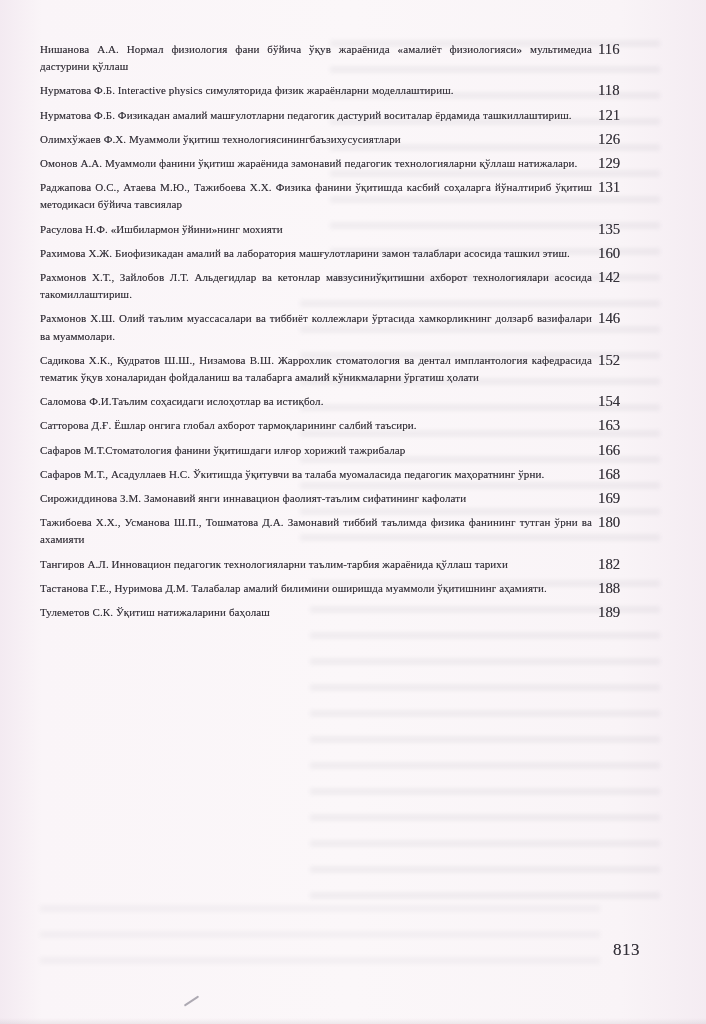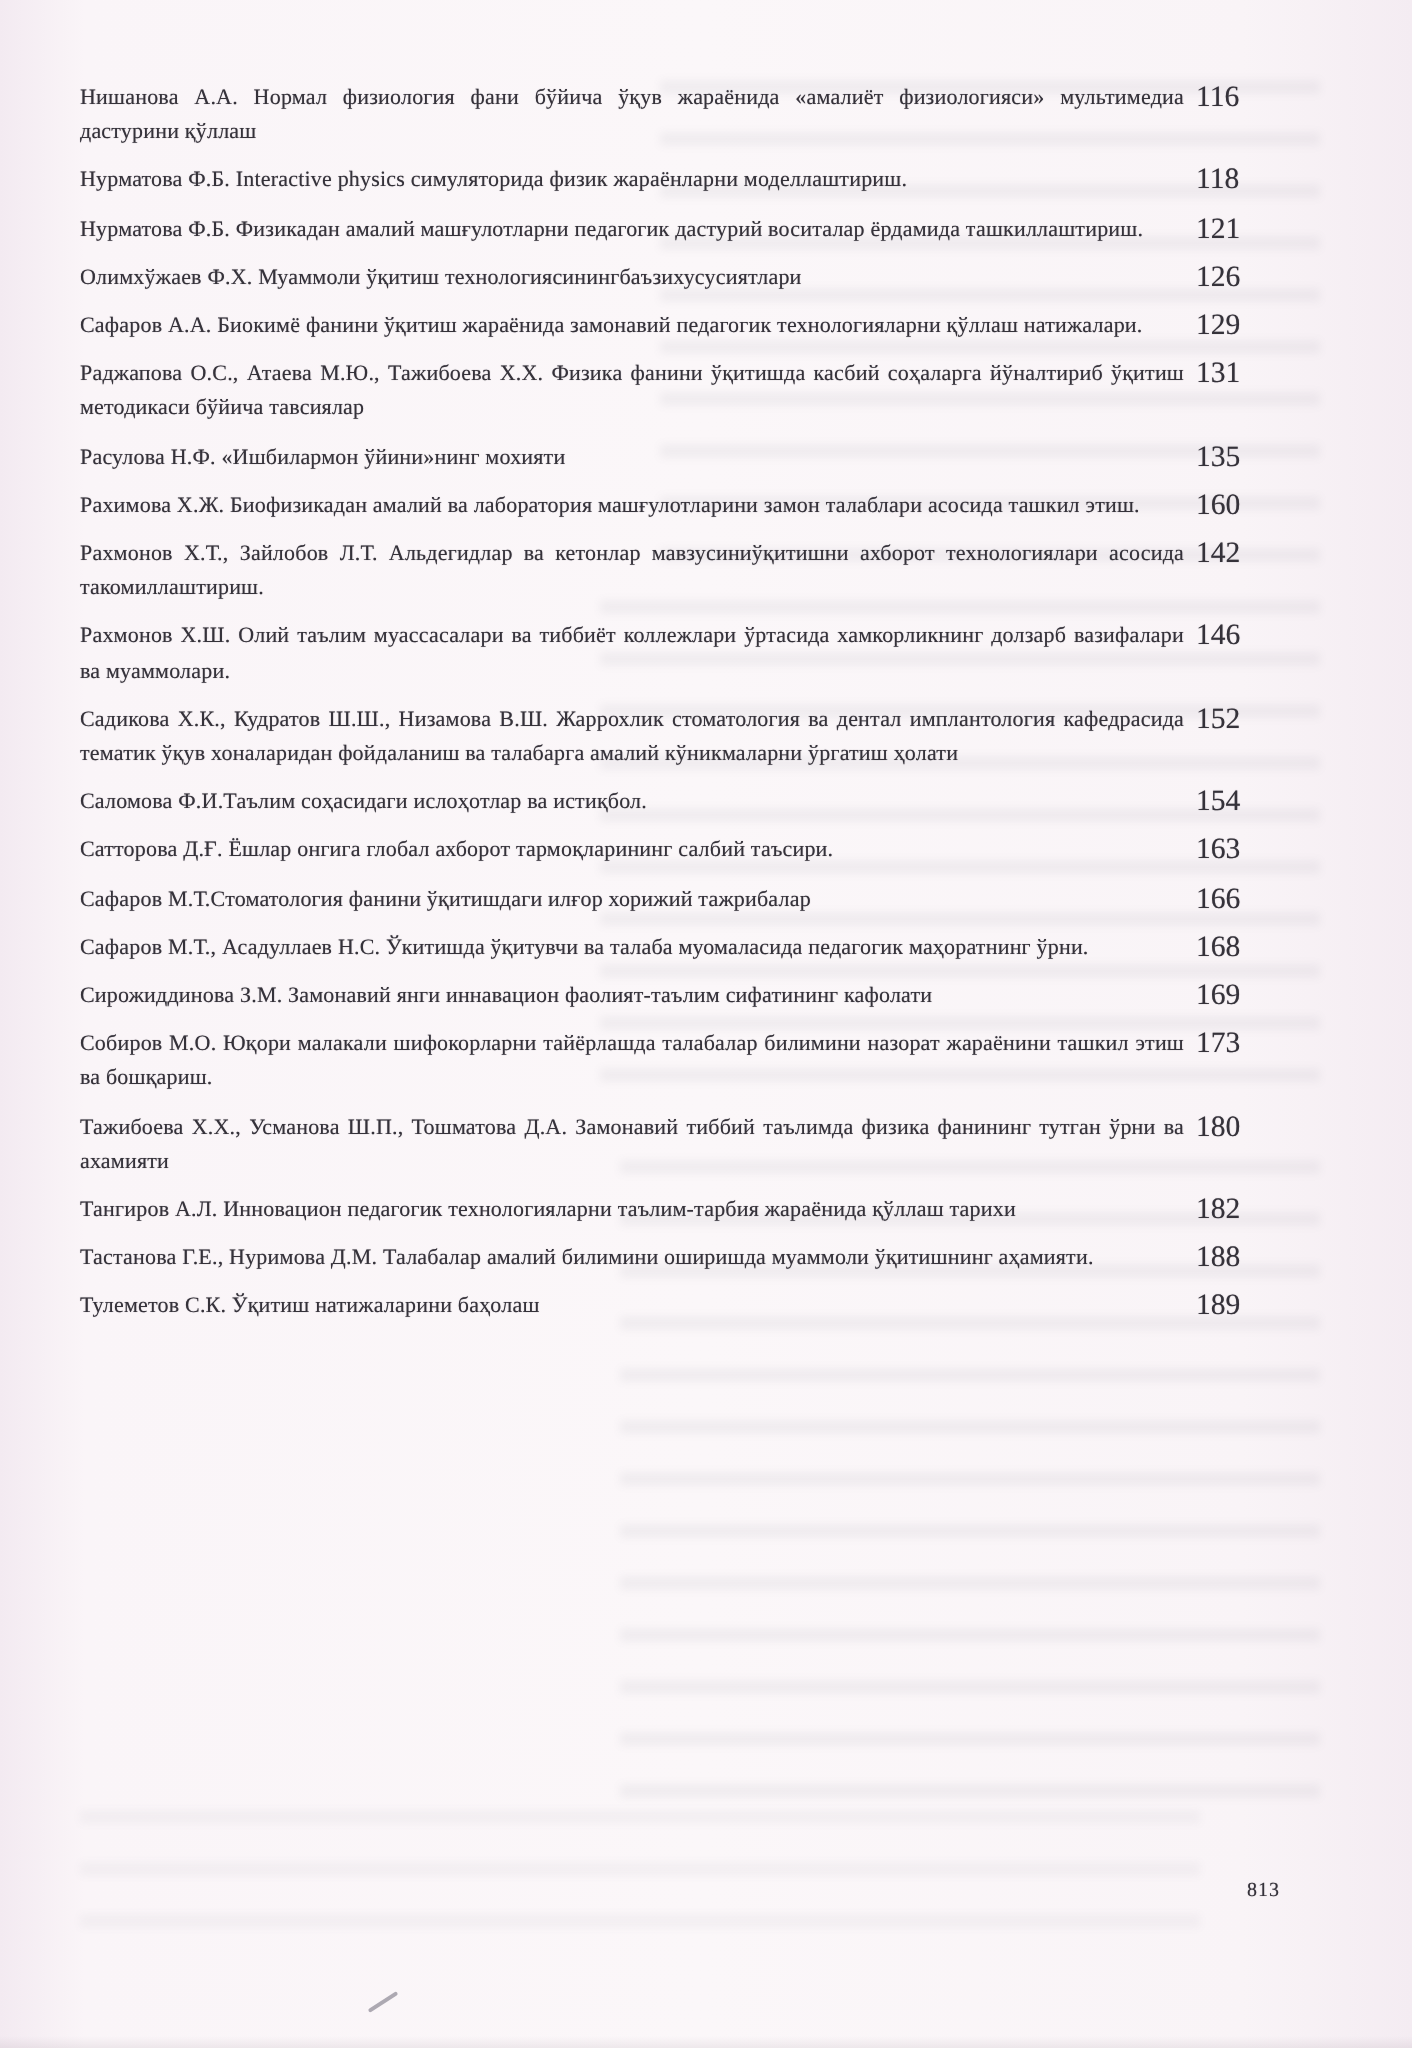--- a/index.html
+++ b/index.html
@@ -65,21 +65,21 @@
     font-size: 14.8px;
     line-height: 17.2px;
     text-shadow: 0 0 0.45px rgba(55,50,60,0.55);
     padding-left: 6px;
     white-space: nowrap;
   }
   .folio {
     position: absolute;
     right: 66px;
     top: 940px;
-    font-size: 10px;
+    font-size: 17px;
     letter-spacing: 0.5px;
     text-shadow: 0 0 0.45px rgba(55,50,60,0.55);
   }
   .pen-mark {
     position: absolute;
     left: 183px;
     top: 1000px;
     width: 17px;
     height: 2px;
     background: #9a96a0;
@@ -121,21 +121,21 @@
     <div class="entry-text">Нурматова Ф.Б. Физикадан амалий машғулотларни педагогик дастурий воситалар ёрдамида ташкиллаштириш.</div>
     <div class="entry-page">121</div>
   </div>
 
   <div class="entry">
     <div class="entry-text">Олимхўжаев Ф.Х. Муаммоли ўқитиш технологиясинингбаъзихусусиятлари</div>
     <div class="entry-page">126</div>
   </div>
 
   <div class="entry">
-    <div class="entry-text">Сафаров А.А. Биокимё фанини ўқитиш жараёнида замонавий педагогик технологияларни қўллаш натижалари.</div>
+    <div class="entry-text">Омонов А.А. Муаммоли фанини ўқитиш жараёнида замонавий педагогик технологияларни қўллаш натижалари.</div>
     <div class="entry-page">129</div>
   </div>
 
   <div class="entry">
     <div class="entry-text">Раджапова О.С., Атаева М.Ю., Тажибоева Х.Х. Физика фанини ўқитишда касбий соҳаларга йўналтириб ўқитиш методикаси бўйича тавсиялар</div>
     <div class="entry-page">131</div>
   </div>
 
   <div class="entry">
     <div class="entry-text">Расулова Н.Ф. «Ишбилармон ўйини»нинг мохияти</div>
@@ -183,24 +183,20 @@
   <div class="entry">
     <div class="entry-text">Сафаров М.Т., Асадуллаев Н.С. Ўкитишда ўқитувчи ва талаба муомаласида педагогик маҳоратнинг ўрни.</div>
     <div class="entry-page">168</div>
   </div>
 
   <div class="entry">
     <div class="entry-text">Сирожиддинова З.М. Замонавий янги иннавацион фаолият-таълим сифатининг кафолати</div>
     <div class="entry-page">169</div>
   </div>
 
-  <div class="entry">
-    <div class="entry-text">Собиров М.О. Юқори малакали шифокорларни тайёрлашда талабалар билимини назорат жараёнини ташкил этиш ва бошқариш.</div>
-    <div class="entry-page">173</div>
-  </div>
 
   <div class="entry">
     <div class="entry-text">Тажибоева Х.Х., Усманова Ш.П., Тошматова Д.А. Замонавий тиббий таълимда физика фанининг тутган ўрни ва ахамияти</div>
     <div class="entry-page">180</div>
   </div>
 
   <div class="entry">
     <div class="entry-text">Тангиров А.Л. Инновацион педагогик технологияларни таълим-тарбия жараёнида қўллаш тарихи</div>
     <div class="entry-page">182</div>
   </div>

